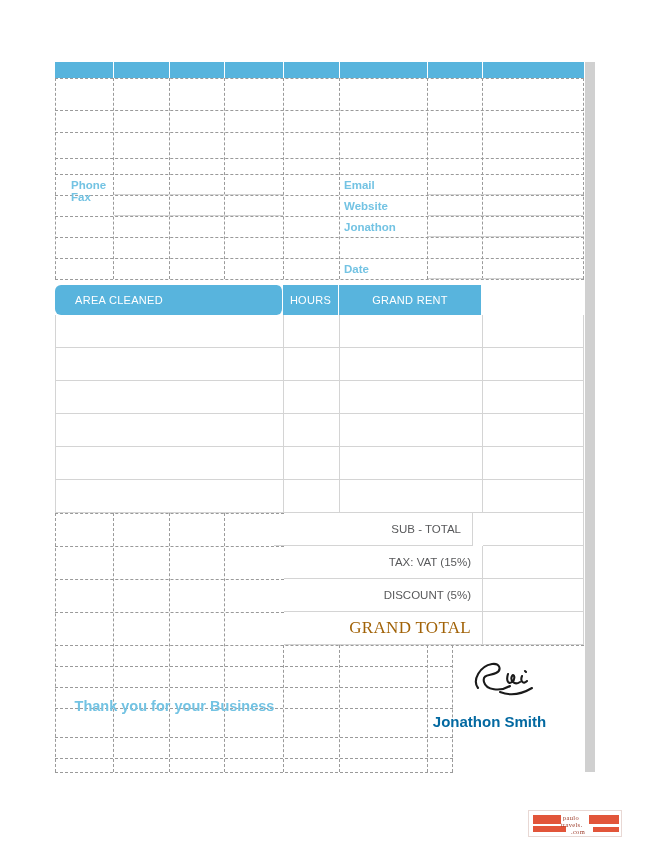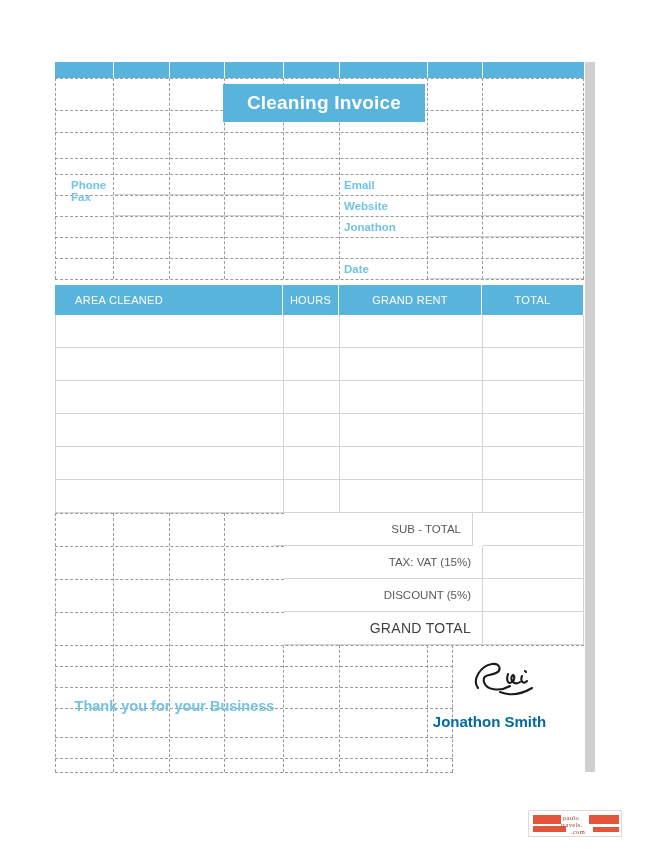--- a/index.html
+++ b/index.html
@@ -44,21 +44,21 @@
 
   
   .total-label{
     position:absolute;box-sizing:border-box;
     color:#58595b;font-size:11.5px;
     display:flex;align-items:center;justify-content:flex-end;
     padding-right:11px;
     border-right:1px solid #d4d4d4;border-bottom:1px solid #d4d4d4;
   }
   .total-label.grand{
-    font-family:Liberation Sans, sans-serif;font-size:14px;color:#404040;
+    font-family:Liberation Serif, serif;font-size:17px;color:#a16207;
     letter-spacing:.3px;
   }
   .total-value{
     position:absolute;box-sizing:border-box;
     border-right:1px solid #d4d4d4;border-bottom:1px solid #d4d4d4;
   }
   
   #thanks{
     position:absolute;left:63px;top:650px;width:215px;height:22px;
     color:#73c3e3;font-size:14.5px;font-weight:bold;
@@ -122,41 +122,39 @@
   <div class="vline-dash" style="left:58px;top:16px;height:201px;"></div>
   <div class="vline-dash" style="left:114px;top:16px;height:201px;"></div>
   <div class="vline-dash" style="left:169px;top:16px;height:201px;"></div>
   <div class="vline-dash" style="left:228px;top:16px;height:201px;"></div>
   <div class="vline-dash" style="left:284px;top:16px;height:201px;"></div>
   <div class="vline-dash" style="left:372px;top:16px;height:201px;"></div>
   <div class="vline-dash" style="left:427px;top:16px;height:201px;"></div>
   <div class="vline-dash" style="left:528px;top:16px;height:201px;"></div>
   <div class="vline-dash" style="left:0;top:16px;height:201px;"></div>
 
-  <div id="title-banner">Cleaning Invoice</div>
 
   <div class="field-label" style="left:16px;top:112px;width:42px;height:21px;">Phone</div>
   <div class="field-label" style="left:16px;top:124px;width:42px;height:21px;">Fax</div>
   <div class="field-label" style="left:289px;top:112px;width:70px;height:21px;">Email</div>
   <div class="field-label" style="left:289px;top:133px;width:70px;height:21px;">Website</div>
   <div class="field-label" style="left:289px;top:154px;width:70px;height:21px;">Jonathon</div>
   <div class="field-label" style="left:289px;top:196px;width:70px;height:21px;">Date</div>
 
   <div class="cell" style="left:59px;top:112px;width:169px;height:21px;border-bottom:1px solid #d4d4d4;"></div>
   <div class="cell" style="left:59px;top:133px;width:169px;height:21px;border-bottom:1px solid #d4d4d4;"></div>
   <div class="cell" style="left:373px;top:112px;width:155px;height:21px;border-bottom:1px solid #d4d4d4;"></div>
   <div class="cell" style="left:373px;top:133px;width:155px;height:21px;border-bottom:1px solid #d4d4d4;"></div>
   <div class="cell" style="left:373px;top:154px;width:155px;height:21px;border-bottom:1px solid #d4d4d4;"></div>
   <div class="cell" style="left:373px;top:196px;width:155px;height:21px;border-bottom:1px solid #d4d4d4;"></div>
 
   <div id="items-head">
-    <div class="th left" style="left:0;width:228px;">AREA CLEANED</div>
+    <div class="th left" style="left:0;width:228px;border-radius:6px;">AREA CLEANED</div>
     <div class="th center" style="left:228px;width:56px;">HOURS</div>
     <div class="th center" style="left:284px;width:143px;">GRAND RENT</div>
-    <div class="th center" style="left:427px;width:102px;">TOTAL</div>
   </div>
 
   <div>
 
     <div class="cell solid" style="left:0;top:253px;width:229px;height:33px;border-left:1px solid #d4d4d4;"></div>
     <div class="cell solid" style="left:229px;top:253px;width:56px;height:33px;"></div>
     <div class="cell solid" style="left:285px;top:253px;width:143px;height:33px;"></div>
     <div class="cell solid" style="left:428px;top:253px;width:101px;height:33px;"></div>
 
     <div class="cell solid" style="left:0;top:286px;width:229px;height:33px;border-left:1px solid #d4d4d4;"></div>

